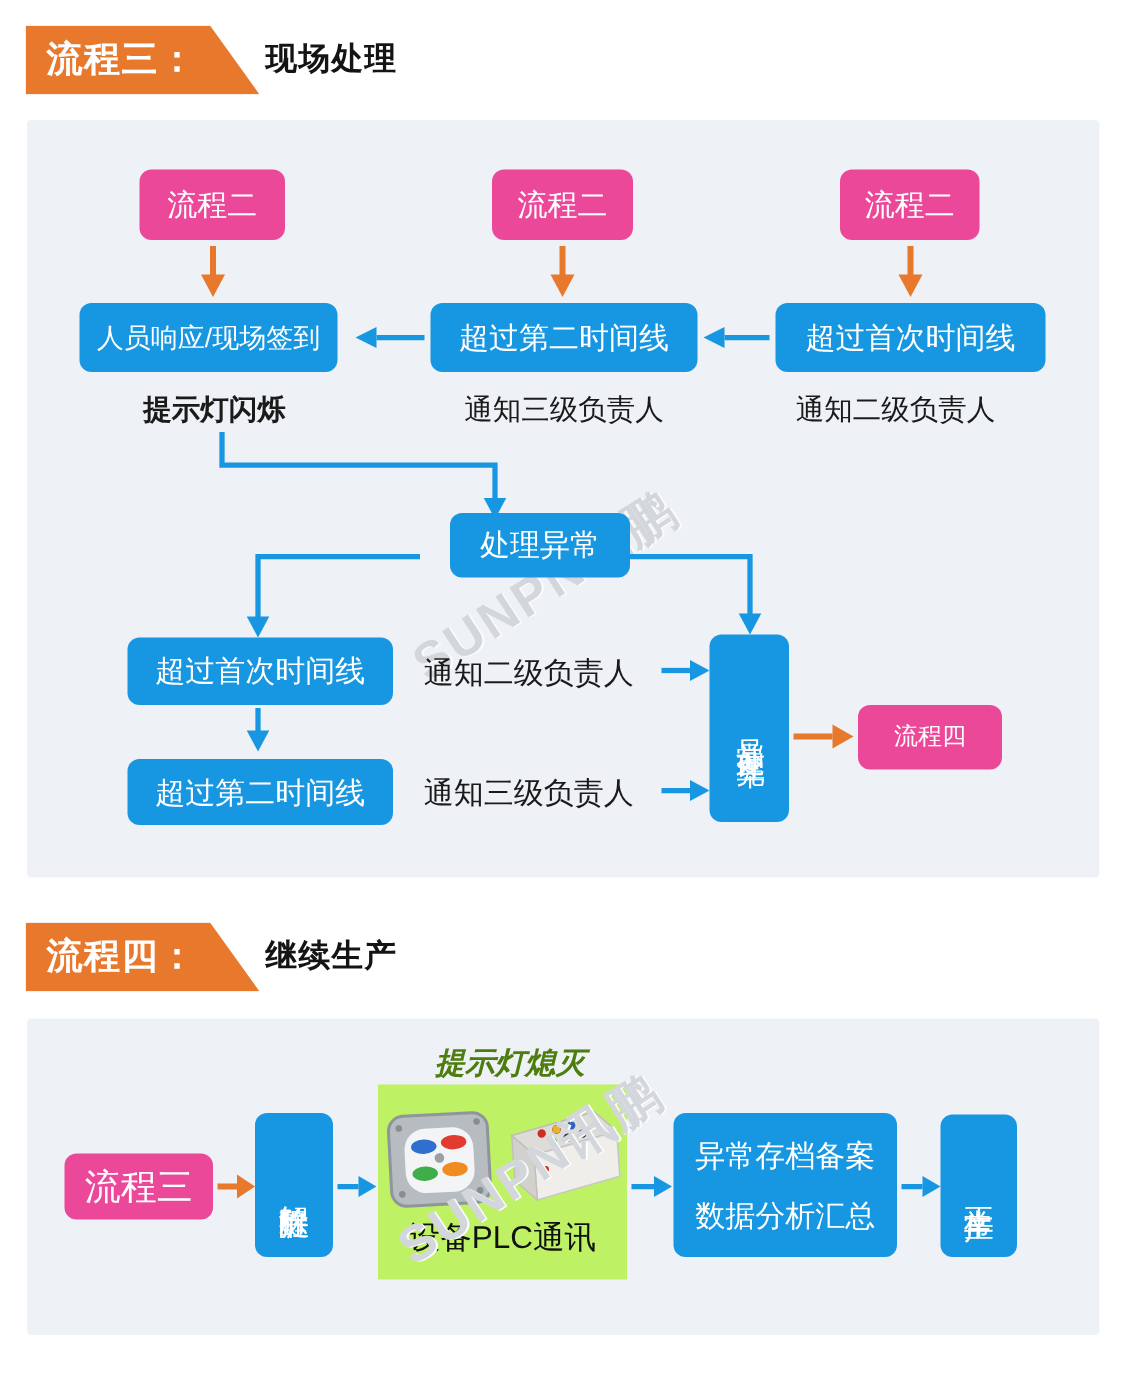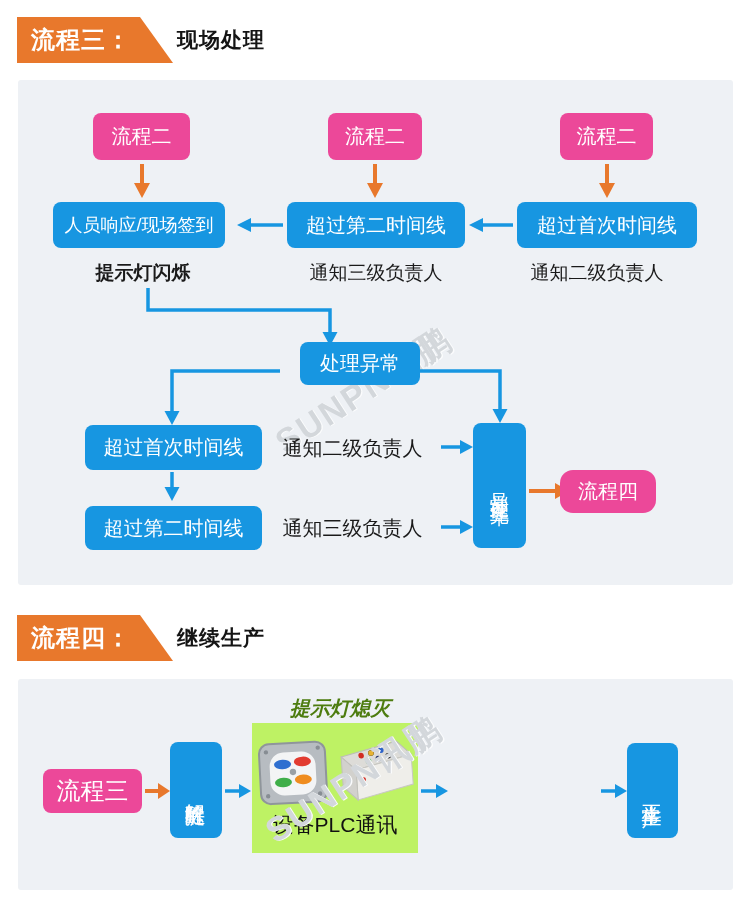--- a/index.html
+++ b/index.html
@@ -101,21 +101,21 @@
     <div class="node blue" style="left:262px;top:262px;width:120px;height:43px;font-size:20px;margin-left:20px;">处理异常</div>
 
     <div class="node blue" style="left:67px;top:345px;width:177px;height:45px;font-size:20px;">超过首次时间线</div>
     <div class="lbl" style="left:252px;top:355px;width:165px;font-size:20px;">通知二级负责人</div>
 
     <div class="node blue" style="left:67px;top:426px;width:177px;height:44px;font-size:20px;">超过第二时间线</div>
     <div class="lbl" style="left:252px;top:435px;width:165px;font-size:20px;">通知三级负责人</div>
 
     <div class="node blue vbox" style="left:455px;top:343px;width:53px;height:125px;font-size:19px;">异常处理完毕</div>
 
-    <div class="node orange" style="left:542px;top:390px;width:96px;height:43px;font-size:20px;border-radius:13px;">流程四</div>
+    <div class="node orange" style="left:554px;top:390px;width:96px;height:43px;font-size:16px;">流程四</div>
   </div>
 
   <div class="banner" style="top:615px;">
     <div class="banner-shape"></div>
     <div class="banner-tag">流程四：</div>
     <div class="banner-title">继续生产</div>
   </div>
 
   <div class="section sec2">
     <div class="watermark wm2">SUNPN讯鹏</div>
@@ -170,17 +170,21 @@
             <circle cx="46" cy="18" r="2.8" fill="#2e63c9"></circle>
           <circle cx="33" cy="28" r="2.8" fill="#3fae49"></circle>
             <circle cx="43" cy="26" r="2.8" fill="#27366b"></circle>
           <circle cx="53" cy="24" r="2.8" fill="#2b2b2b"></circle>
           <circle cx="27" cy="46" r="2.2" fill="#d22b22"></circle>
         </g>
       </svg>
       <div class="photo-caption">设备PLC通讯</div>
     </div>
 
+    <div class="node blue twoline" style="left:431px;top:63px;width:149px;height:96px;font-size:20px;">
+      <div>异常存档备案</div>
+      <div>数据分析汇总</div>
+    </div>
 
     <div class="node blue vbox" style="left:609px;top:64px;width:51px;height:95px;font-size:20px;letter-spacing:1px;">正常生产</div>
   </div>
 
 </div>
 
 </body></html>

